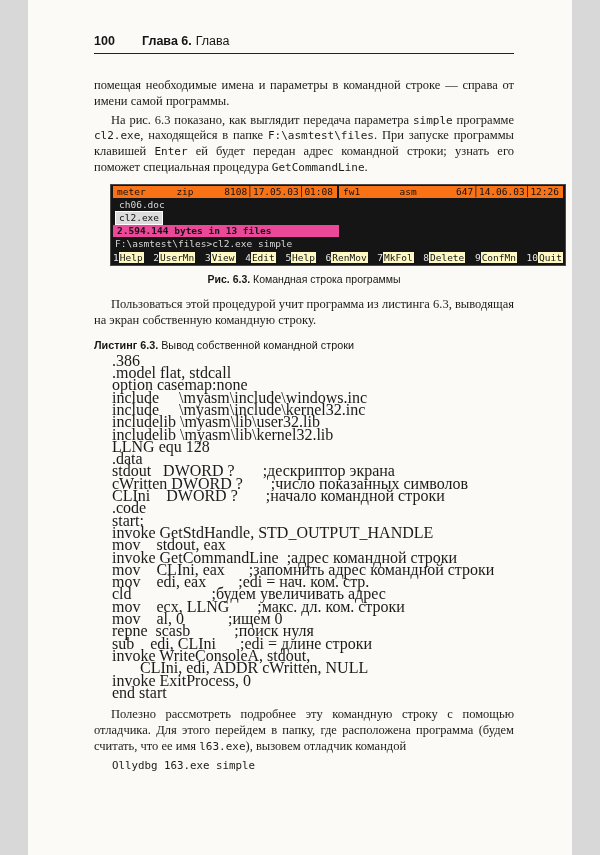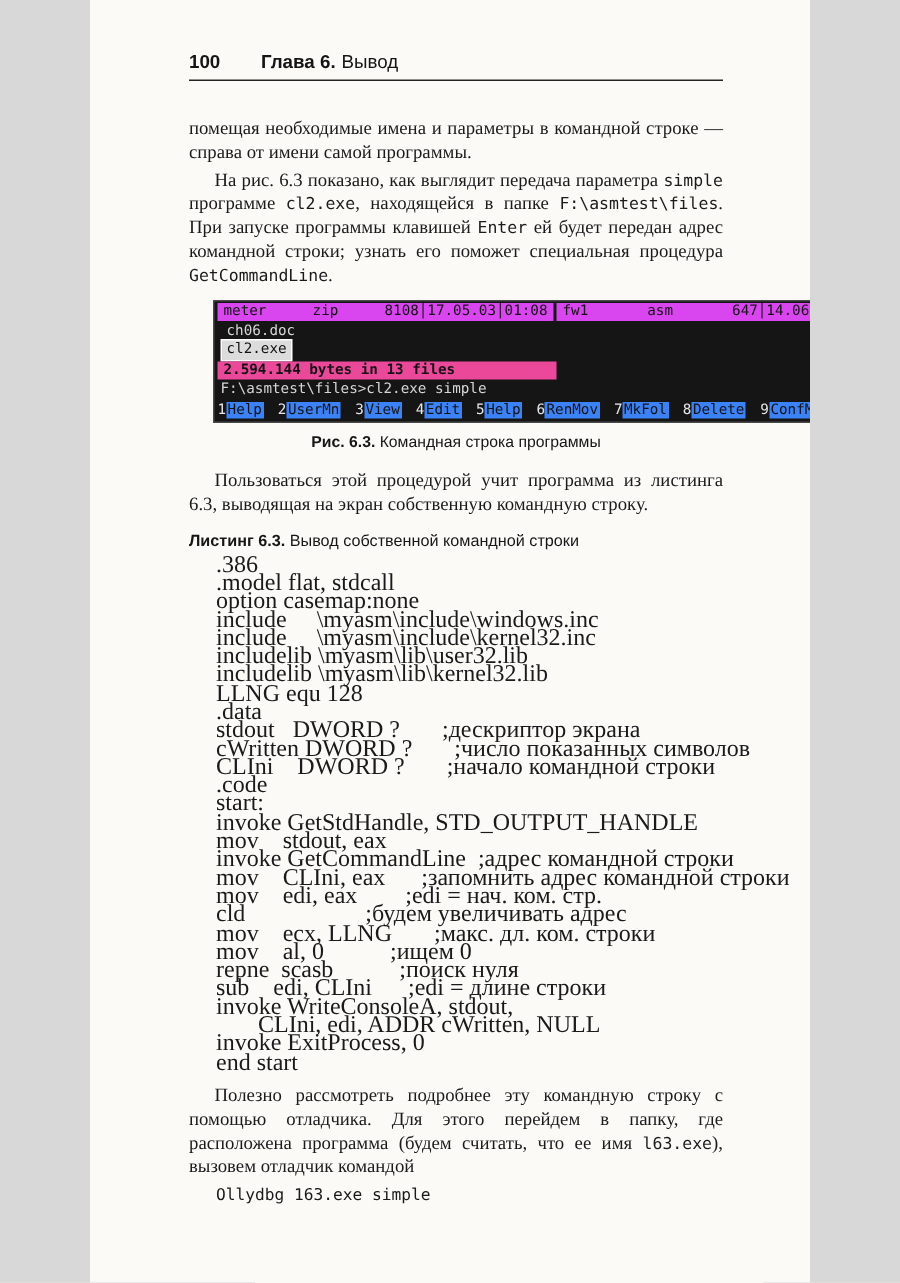--- a/index.html
+++ b/index.html
@@ -1,17 +1,17 @@
 <!DOCTYPE html>
 <html lang="ru"><head>
 <meta charset="utf-8">
 <style>
   html,body { margin:0; padding:0; background:#d8d8d8; }
   .page {
-    position:relative; width:480px; height:855px; margin:0 auto;
+    position:relative; width:544px; height:855px; margin:0 auto;
     background:#fbfaf7; color:#1b1b1b; overflow:hidden;
     font-family:"Liberation Serif", serif;
   }
   .content { padding:34px 58px 0 66px; box-sizing:border-box; }
 
   
   .running-head {
     display:flex; align-items:baseline;
     border-bottom:1.5px solid #222; padding-bottom:5px; margin-bottom:24px;
     font-family:"Liberation Sans", sans-serif; font-size:12.5px; color:#151515;
@@ -33,35 +33,35 @@
   
   .figure { margin:8px 0 12px 0; }
   .terminal {
     width:452px; margin-left:16px; background:#151515; color:#d6d6d6;
     font-family:"DejaVu Sans Mono", monospace; font-size:9.5px; line-height:12.4px;
     padding:2px 2px; box-shadow:0 0 0 1px #4a4a4a inset;
   }
   .t-row { display:flex; }
   .t-half { width:50%; box-sizing:border-box; padding:0 4px; }
   .t-header {
-    background:#d946ef; color:#121212; display:flex; justify-content:space-between;
+    background:#f97316; color:#121212; display:flex; justify-content:space-between;
     margin:0 1px;
     align-items:flex-end;
   }
   .t-files { padding:1px 0;flex-direction:column; }
   .t-file { padding:0 3px; display:inline-block; }
   .t-selected { background:#dcdcdc; color:#111; box-shadow:0 0 0 1px #fff; }
   .t-stats {
     background:#ec4899; color:#121212; margin:0 1px; font-weight:bold;
   }
   .t-cmd { padding:1px 3px 0 3px; white-space:pre; }
   .t-keys { display:flex; justify-content:space-between; padding:1px 1px 0 1px; }
   .fk { white-space:nowrap; }
   .fk-num { color:#e6e6e6; font-weight:normal; font-style:normal; }
-  .fk-label { background:#3b82f6; color:#121212; padding:0 1px; }
+  .fk-label { background:#fef9c3; color:#121212; padding:0 1px; }
 
   .caption {
     font-family:"Liberation Sans", sans-serif; font-size:10.5px; color:#161616;
     text-align:center; margin-top:7px;
   }
   .caption b { font-weight:bold;text-align:center; }
 
   
   .listing-heading {
     font-family:"Liberation Sans", sans-serif; font-size:10.8px; color:#161616;
@@ -79,21 +79,21 @@
 </style>
 </head>
 <body>
 
 <div class="page">
   <div class="content">
 
     <header class="running-head">
       <span class="page-num">100</span>
       <span class="chapter-num">Глава 6.</span>
-      <span class="chapter-title">Вывод</span>
+      <span class="chapter-title">Глава</span>
     </header>
 
     <p class="body-text">помещая необходимые имена и параметры в командной строке — справа от имени самой программы.</p>
     <p class="body-text indent"><span>На рис. 6.3 показано, как выглядит передача параметра </span><span class="code">simple</span><span> программе </span><span class="code">cl2.exe</span><span>, находящейся в папке </span><span class="code">F:\asmtest\files</span><span>. При запуске программы клавишей </span><span class="code">Enter</span><span> ей будет передан адрес командной строки; узнать его поможет специальная процедура </span><span class="code">GetCommandLine</span><span>.</span></p>
 
     <figure class="figure" style="margin:8px 0 12px 0;">
       <div class="terminal">
 
         <div class="t-row">
           <div class="t-half t-header">

